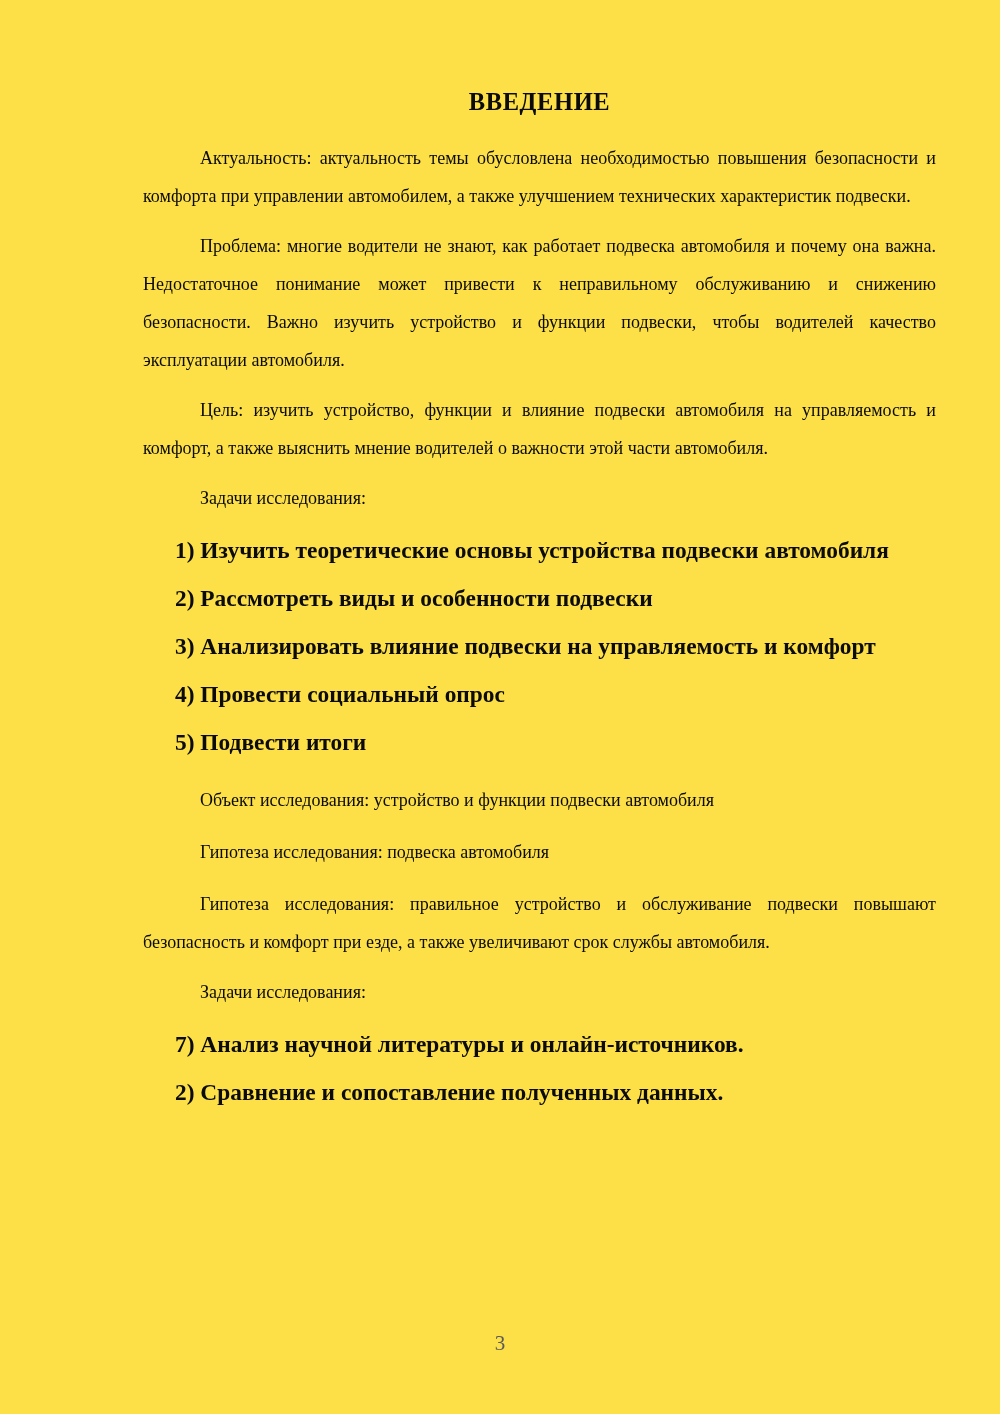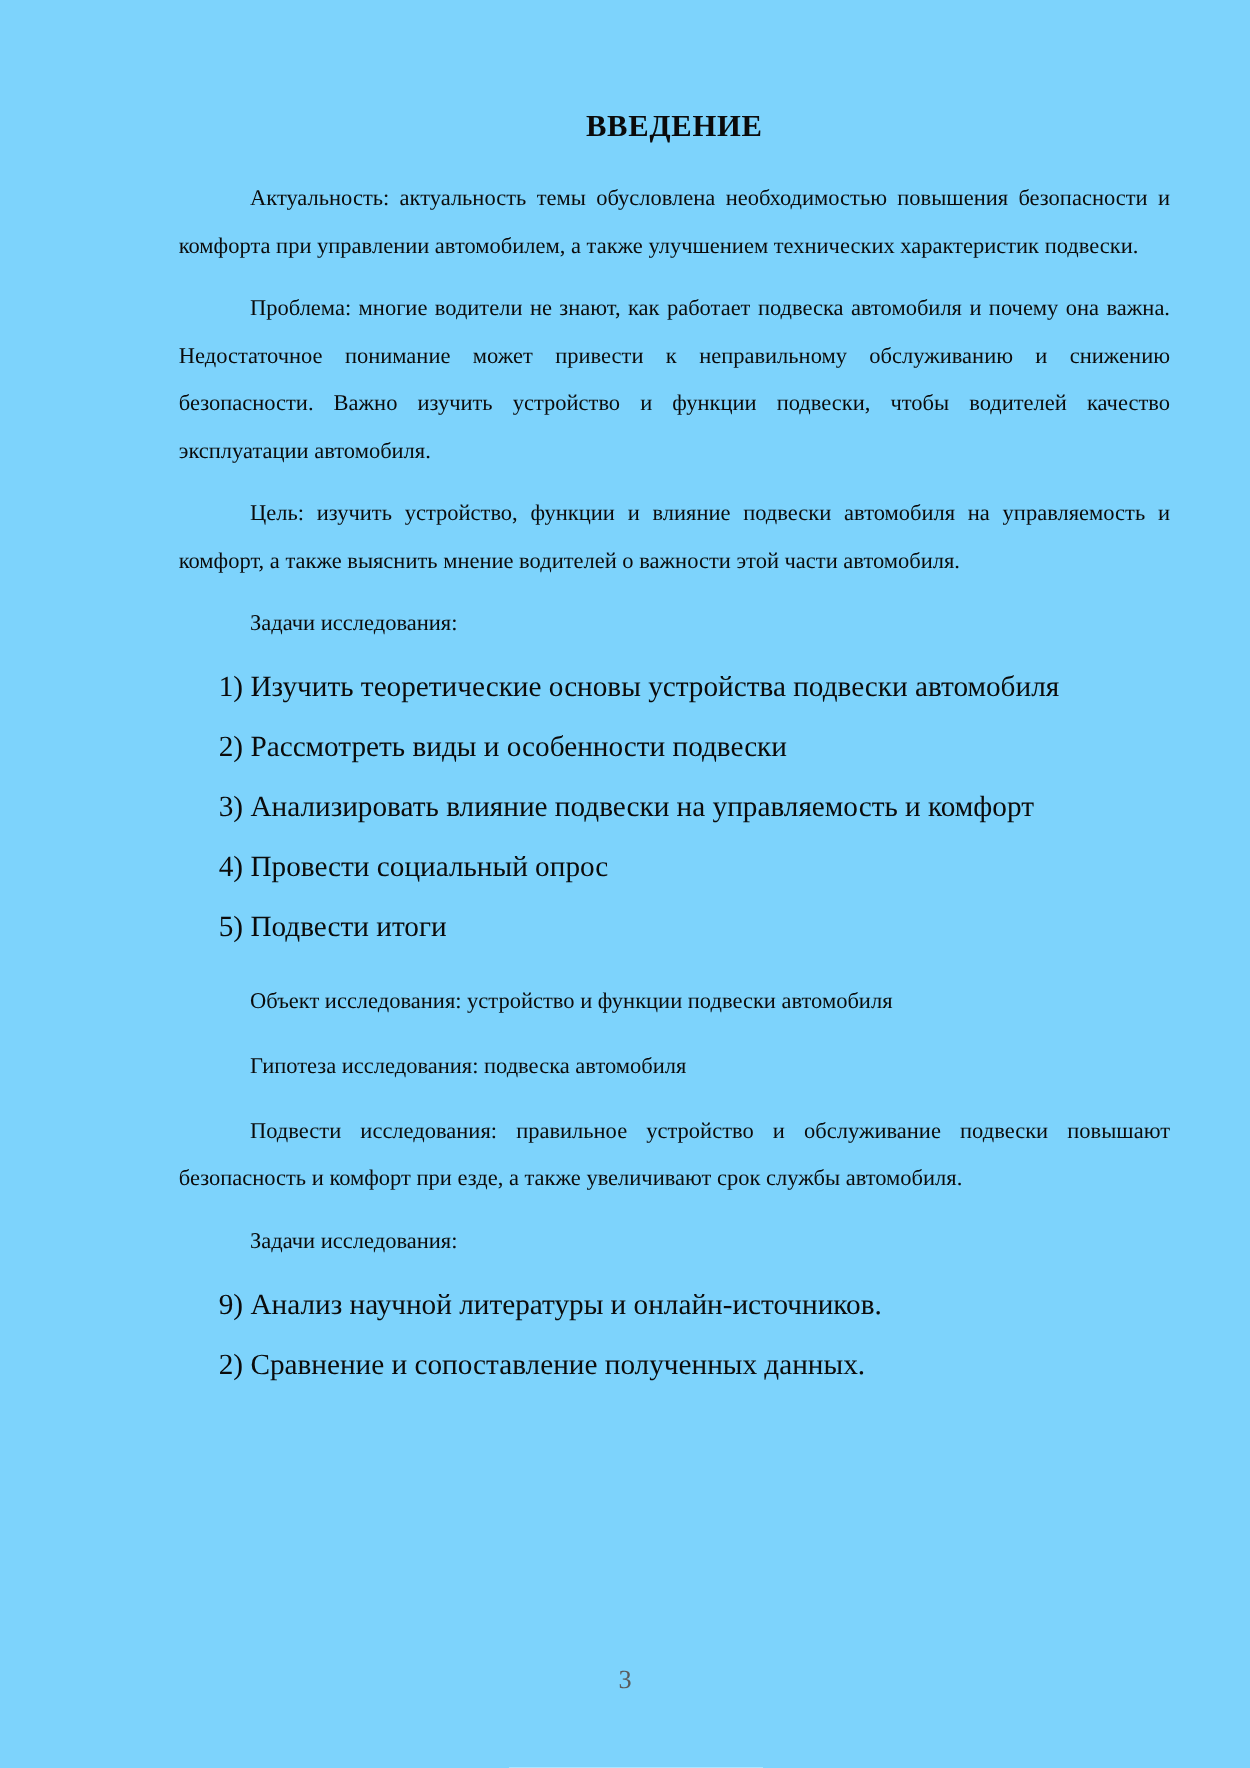--- a/index.html
+++ b/index.html
@@ -16,21 +16,21 @@
     color: #0b0b0b;
     overflow: hidden;
   }
 
   .page {
     position: absolute;
     left: 0;
     top: 0;
     width: 1000px;
     height: 1414px;
-    background: #7dd3fc;
+    background: #fde047;
   }
 
   .content {
     position: absolute;
     left: 143px;
     top: 88px;
     width: 793px;
   }
 
   .doc-title {
@@ -58,20 +58,21 @@
   .para.lead {
     text-align: left;
     margin-bottom: 14px;
   }
 
   
   .list {
     list-style: none;
     margin: 0 0 14px 0;
     padding: 0;
+    font-weight: bold;
   }
   .list-item {
     font-size: 23.4px;
     line-height: 38px;
     text-align: left;
     padding-left: 32px;
     margin-bottom: 10px;
   }
   .list-item:last-child { margin-bottom: 0; }
 
@@ -112,26 +113,26 @@
       <li class="list-item">4) Провести социальный опрос</li>
       <li class="list-item">5) Подвести итоги</li>
     </ul>
 
     <div class="block-gap-sm"></div>
 
     <p class="para lead">Объект исследования: устройство и функции подвески автомобиля</p>
 
     <p class="para lead">Гипотеза исследования: подвеска автомобиля</p>
 
-    <p class="para">Подвести исследования: правильное устройство и обслуживание подвески повышают безопасность и комфорт при езде, а также увеличивают срок службы автомобиля.</p>
+    <p class="para">Гипотеза исследования: правильное устройство и обслуживание подвески повышают безопасность и комфорт при езде, а также увеличивают срок службы автомобиля.</p>
 
     <p class="para lead">Задачи исследования:</p>
 
     <ul class="list">
-      <li class="list-item">9) Анализ научной литературы и онлайн-источников.</li>
+      <li class="list-item">7) Анализ научной литературы и онлайн-источников.</li>
       <li class="list-item">2) Сравнение и сопоставление полученных данных.</li>
     </ul>
 
   </div>
 
   <div class="page-number">3</div>
 
 </div>
 
 </body></html>

